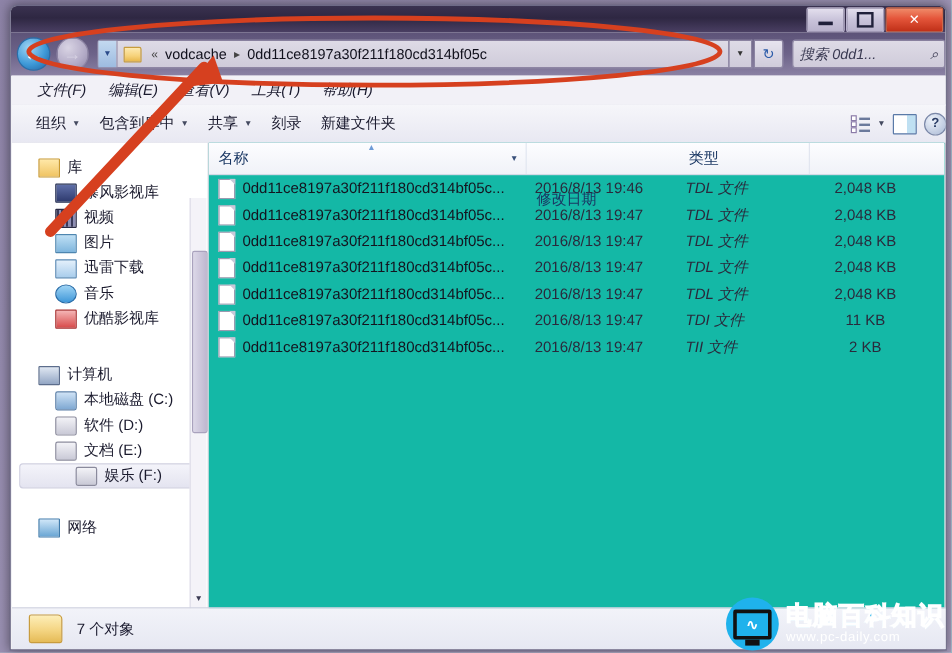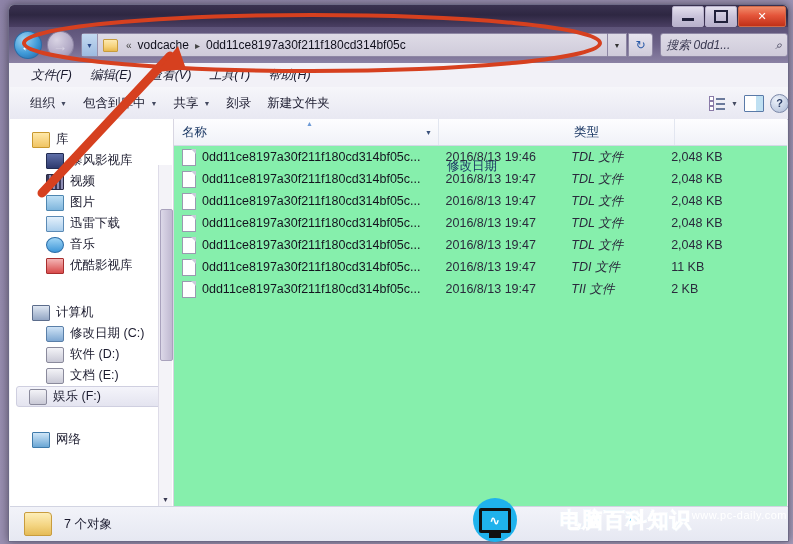--- a/index.html
+++ b/index.html
@@ -185,21 +185,21 @@
   .nav-group { margin-top: 10px; }
   .nav-row {
     display: flex; align-items: center; gap: 6px;
     height: 21px; padding-left: 22px; cursor: pointer;
     white-space: nowrap;
   }
   .nav-row.child { padding-left: 36px; }
   .nav-row.selected {
     background: linear-gradient(to bottom, #f4f4fa, #e4e4f0);
     border: 1px solid #cfcfe0; border-radius: 3px;
-    margin: 0 6px 0 6px; padding-left: 12px; height: 19px;
+    margin: 0 6px 0 6px; padding-left: 46px; height: 19px;
   }
   .ni { width: 16px; height: 14px; flex: 0 0 16px; border-radius: 1px; }
   .ni-lib   { background: linear-gradient(to bottom,#ffe8a8,#f0c463); border:1px solid #c8982f; }
   .ni-video { background: linear-gradient(to bottom,#5f6fa8,#2e3a6e); border:1px solid #222c52; }
   .ni-film  { background: repeating-linear-gradient(to right,#3a3a5a 0 2px,#8e8eb4 2px 4px); border:1px solid #2a2a44; }
   .ni-pic   { background: linear-gradient(to bottom,#bfe0f5,#7fb6dd); border:1px solid #4e86b0; }
   .ni-doc   { background: linear-gradient(to bottom,#ffffff,#e2e8f2); border:1px solid #8a93a8; }
   .ni-dl    { background: linear-gradient(to bottom,#e4f0fb,#a9cdec); border:1px solid #5b8ab5; }
   .ni-music { background: linear-gradient(to bottom,#9ed4f5,#3f97d8); border:1px solid #2a6da8; border-radius:50%; }
   .ni-youku { background: linear-gradient(to bottom,#f4b5b5,#d84b4b); border:1px solid #a82e2e; }
@@ -220,21 +220,21 @@
   }
   #nav-arrow-dn {
     position:absolute; left:1px; bottom:2px; width:11px; height:12px;
     font-size:7px; color:#3a3a52; display:flex;align-items:center;justify-content:center;
   }
 
   
   #filelist {
     position: absolute; left: 165px; top: 114px;
     width: 613px; height: 388px;
-    background: #86efac; overflow: hidden;
+    background: #14b8a6; overflow: hidden;
   }
   #colheader {
     display: flex; height: 26px;
     background: linear-gradient(to bottom, #fdfdff 0%, #f0f2f8 100%);
     border-bottom: 1px solid #d4d9e6;
     font-size: 12.5px; color: #1a3763;
   }
   .col {
     display: flex; align-items: center;
     border-right: 1px solid #e2e6f0;
@@ -253,21 +253,21 @@
   .col-caret { position:absolute; right:6px; font-size:7px; color:#39507a; }
   .frow {
     display: flex; height: 22px; align-items: center;
     font-size: 12.5px; color: #14141f;
     cursor: default;
   }
   .fc { padding-left: 8px; white-space: nowrap; overflow: hidden; }
   .fc-name { width: 256px; display:flex; align-items:center; gap:6px; }
   .fc-date { width: 118px; color:#2a2a3c; }
   .fc-type { width: 100px; color:#2a2a3c;font-style:italic; }
-  .fc-size { width: 100px; text-align: left; padding-right: 16px; padding-left:0; color:#2a2a3c; }
+  .fc-size { width: 100px; text-align: center; padding-right: 16px; padding-left:0; color:#2a2a3c; }
   .file-ico {
     width: 12px; height: 15px; flex: 0 0 12px;
     background: #ffffff;
     border: 1px solid #9a9ab0;
     position: relative;
   }
   .file-ico:after {
     content: ""; position: absolute; right: -1px; top: -1px;
     border-width: 0 5px 5px 0; border-style: solid;
     border-color: transparent #c8c8d8 transparent transparent;
@@ -315,21 +315,21 @@
     border: 3px solid #111111; border-radius: 2px;
     background: #1fb2ec; position: relative;
     display:flex; align-items:center; justify-content:center;
   }
   .wm-monitor:after {
     content: ""; position: absolute; left: 50%; bottom: -8px;
     transform: translateX(-50%);
     width: 12px; height: 5px; background: #111111;
   }
   .wm-wave { font-size: 13px; color: #ffffff; font-weight: bold; line-height: 1; }
-  .wm-words { display: flex; flex-direction: row; margin-left: 37px; }
+  .wm-words { display: flex; flex-direction: column; }
   .wm-cn {
     font-size: 21px; font-weight: bold; color: #1fb2ec;
     -webkit-text-stroke: 1px #ffffff;
     letter-spacing: 1px; line-height: 1.05;
   }
   .wm-url { font-size: 11px; color: #ffffff; letter-spacing: 0.5px; }
 </style>
 </head>
 <body>
 
@@ -445,21 +445,21 @@
       </div>
     </div>
 
     <div class="nav-group" style="margin-top:26px;">
       <div class="nav-row">
         <span class="ni ni-pc"></span>
         <span>计算机</span>
       </div>
       <div class="nav-row child">
         <span class="ni ni-hddc"></span>
-        <span>修改日期 (C:)</span>
+        <span>本地磁盘 (C:)</span>
       </div>
       <div class="nav-row child">
         <span class="ni ni-hdd"></span>
         <span>软件 (D:)</span>
       </div>
       <div class="nav-row child">
         <span class="ni ni-hdd"></span>
         <span>文档 (E:)</span>
       </div>
       <div class="nav-row child selected">

